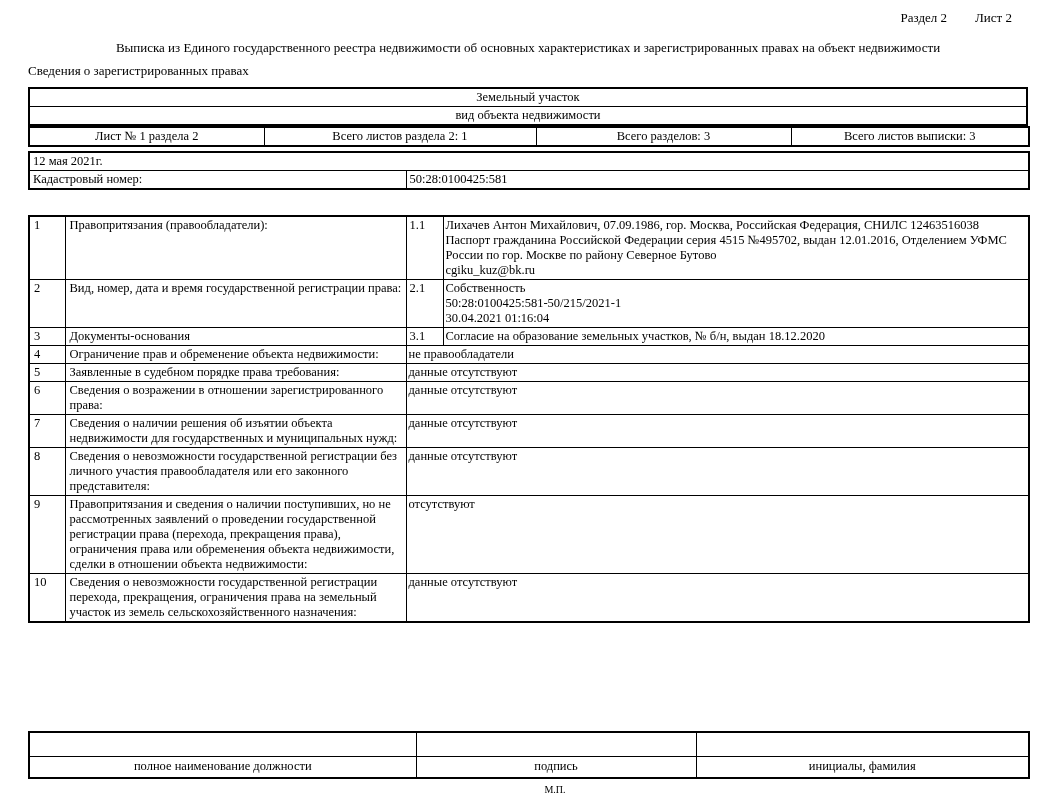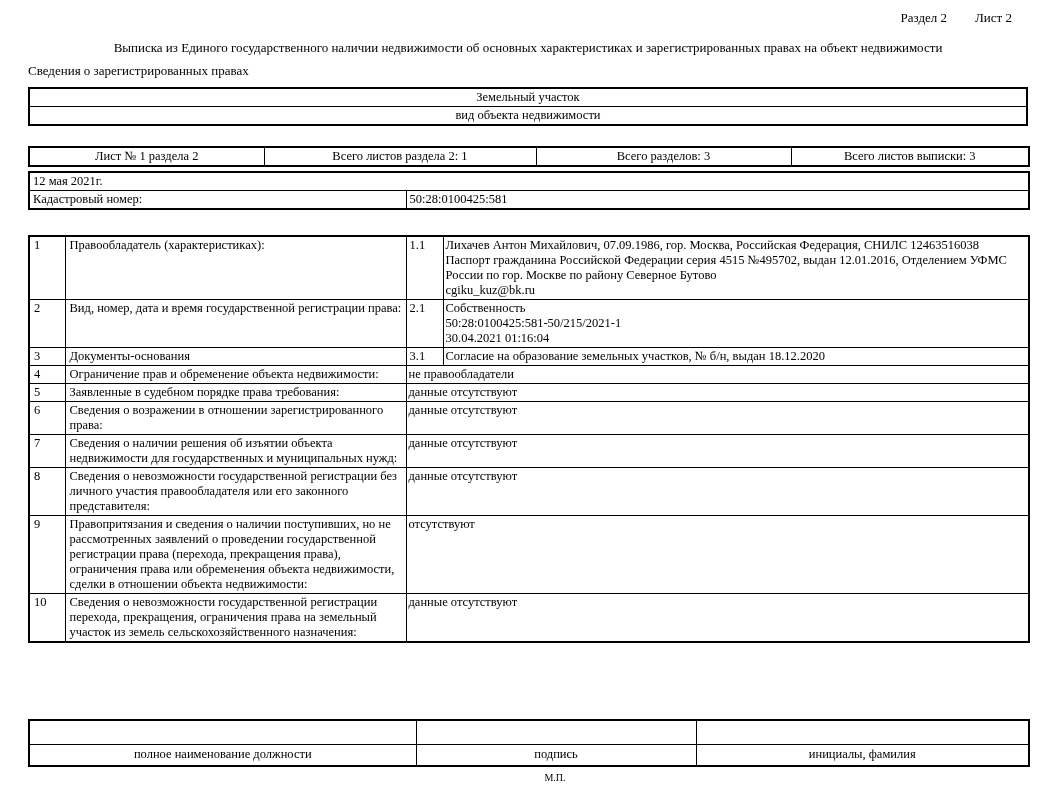--- a/index.html
+++ b/index.html
@@ -49,33 +49,33 @@
     padding: 1px 3px;
     vertical-align: top;
     overflow: hidden;
   }
   table.tbl.thick { border: 2px solid #000000; }
   table.tbl.thick td { border: 1px solid #000000; }
 
   .object-table { margin-top: 8px; }
   .object-table td { text-align: center; height: 17px; font-family: Liberation Serif, serif; }
 
-  .sheets-table { margin-top: 20px; }
+  .sheets-table { margin-top: 0; }
   .sheets-table td { text-align: center; height: 18px; }
 
   .date-table { margin-top: 4px; }
   .date-table td { height: 18px; text-align: left; }
 
   .main-table { margin-top: 25px; }
   .main-table td.num { padding-left: 4px; }
   .main-table td.label { padding-left: 4px; padding-right: 2px; }
   .main-table td.subnum { padding-left: 3px; }
   .main-table td.value { padding-left: 2px; }
 
-  .footer-table { margin-top: 76px; }
+  .footer-table { margin-top: 108px; }
   .footer-table tr.empty-row td { height: 24px; }
   .footer-table tr.label-row td { height: 22px; text-align: center; vertical-align: middle; }
 
   .stamp {
     margin-top: 5px;
     margin-left: 387px;
     width: 280px;
     text-align: center;
     font-size: 10px;
   }
@@ -83,21 +83,21 @@
 </head>
 <body>
 
 <div class="page">
 
   <div class="corner">
     <span>Раздел 2</span>
     <span>Лист 2</span>
   </div>
 
-  <div class="doc-title">Выписка из Единого государственного наличии недвижимости об основных характеристиках и зарегистрированных правах на объект недвижимости</div>
+  <div class="doc-title">Выписка из Единого государственного реестра недвижимости об основных характеристиках и зарегистрированных правах на объект недвижимости</div>
   <div class="doc-subtitle">Сведения о зарегистрированных правах</div>
 
   <table class="tbl thick object-table">
     <tbody>
       <tr>
         <td>Земельный участок</td>
       </tr>
       <tr>
         <td>вид объекта недвижимости</td>
       </tr>
@@ -140,21 +140,21 @@
   <table class="tbl thick main-table">
     <colgroup>
       <col style="width:36px">
         <col style="width:341px">
         <col style="width:37px">
         <col style="width:586px">
     </colgroup>
     <tbody>
       <tr>
         <td class="num">1</td>
-        <td class="label">Правообладатель (характеристиках):</td>
+        <td class="label">Правопритязания (правообладатели):</td>
         <td class="subnum">1.1</td>
         <td class="value">
           <div>Лихачев Антон Михайлович, 07.09.1986, гор. Москва, Российская Федерация, СНИЛС 12463516038 Паспорт гражданина Российской Федерации серия 4515 №495702, выдан 12.01.2016, Отделением УФМС России по гор. Москве по району Северное Бутово</div>
           <div>cgiku_kuz@bk.ru</div>
         </td>
       </tr>
       <tr>
         <td class="num">2</td>
         <td class="label">Вид, номер, дата и время государственной регистрации права:</td>
         <td class="subnum">2.1</td>

